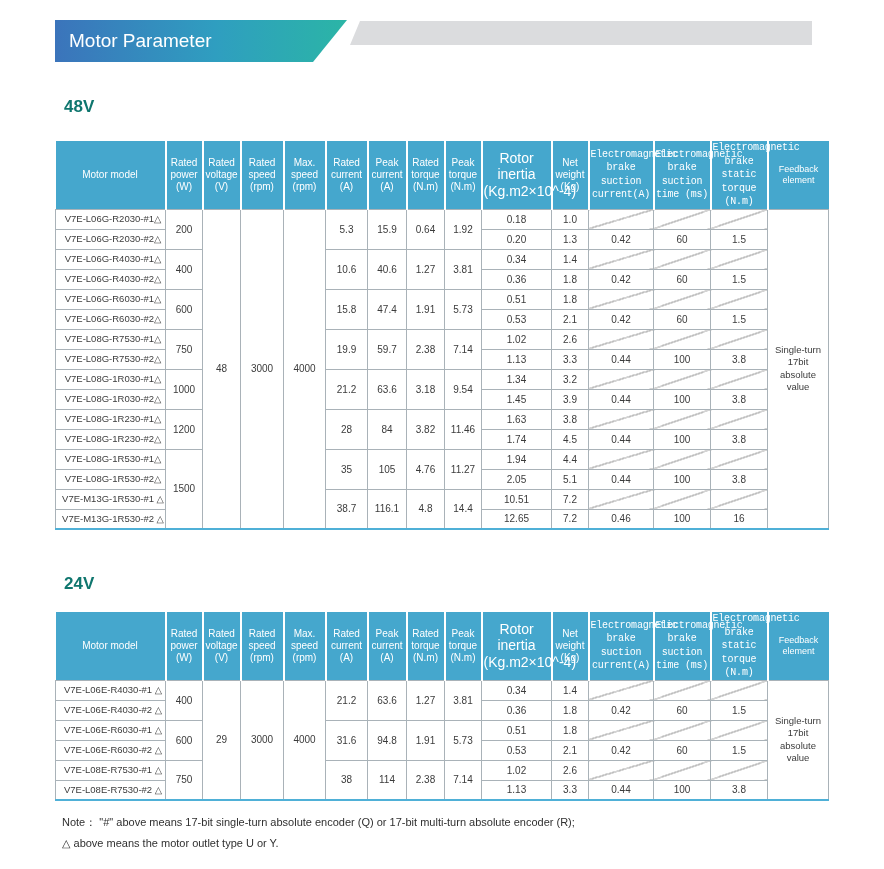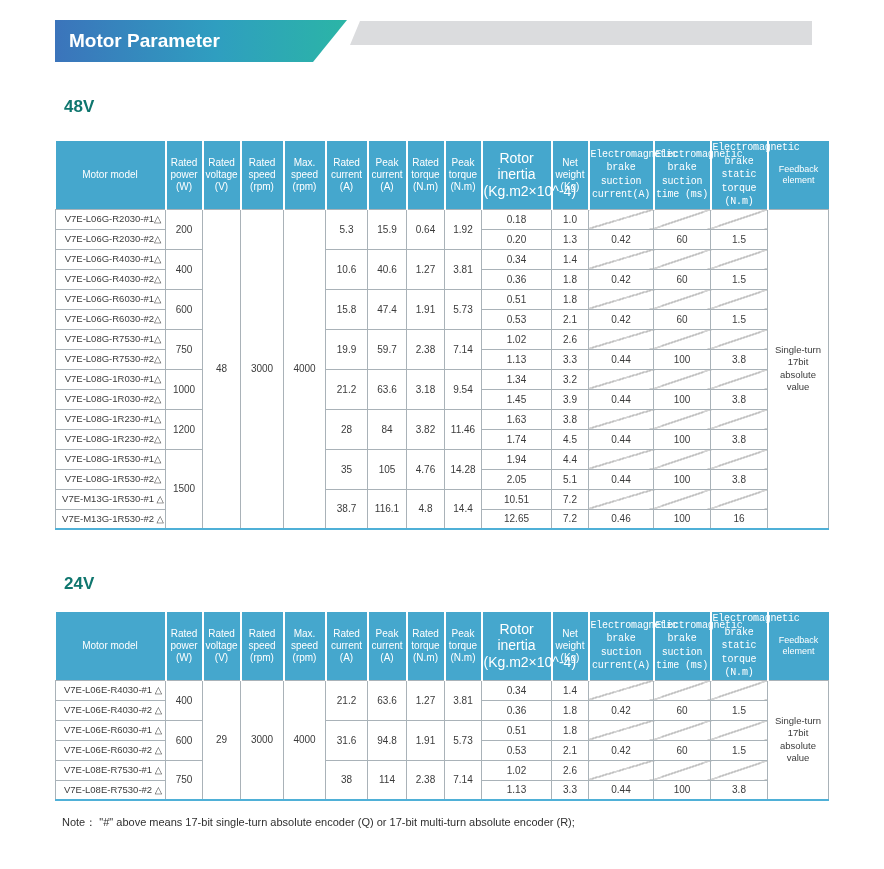--- a/index.html
+++ b/index.html
@@ -3,21 +3,21 @@
 <meta charset="utf-8">
 <style>
   html,body{margin:0;padding:0;background:#ffffff;}
   body{font-family:"Liberation Sans", sans-serif; -webkit-font-smoothing:antialiased;}
   .page{position:relative;width:884px;height:869px;background:#fff;overflow:hidden;}
 
   
   .banner{position:absolute;left:55px;top:20px;width:292px;height:42px;
     background:linear-gradient(90deg,#3b74bb 0%,#2f9ec0 55%,#2bb5a6 100%);
     clip-path:polygon(0 0,100% 0,calc(100% - 34px) 100%,0 100%);
-    color:#fff;font-size:19px;font-weight:bold;line-height:42px;padding-left:14px;box-sizing:border-box;}
+    color:#fff;font-size:19px;font-weight:normal;line-height:42px;padding-left:14px;box-sizing:border-box;}
   .banner-tail{position:absolute;left:350px;top:21px;width:462px;height:24px;background:#dbdcde;
     clip-path:polygon(10px 0,100% 0,100% 100%,0 100%);}
 
   .sec-heading{position:absolute;left:64px;font-size:17px;font-weight:bold;color:#0f766e;}
   .h48{top:97px;} .h24{top:574px;}
 
   .tbl-wrap{position:absolute;left:55px;}
   .tw48{top:141px;} .tw24{top:612px;}
 
   table{border-collapse:collapse;table-layout:fixed;width:773px;border-bottom:2px solid #4fb0d7;}
@@ -218,21 +218,21 @@
           <td>0.44</td>
           <td>100</td>
           <td>3.8</td>
         </tr>
         <tr>
           <td class="model">V7E-L08G-1R530-#1△</td>
           <td rowspan="4">1500</td>
           <td rowspan="2">35</td>
           <td rowspan="2">105</td>
           <td rowspan="2">4.76</td>
-          <td rowspan="2">14.28</td>
+          <td rowspan="2">11.27</td>
           <td>1.94</td>
           <td>4.4</td>
           <td class="na"></td>
           <td class="na"></td>
           <td class="na"></td>
         </tr>
         <tr>
           <td class="model">V7E-L08G-1R530-#2△</td>
           <td>2.05</td>
           <td>5.1</td>
@@ -371,15 +371,16 @@
           <td>0.44</td>
           <td>100</td>
           <td>3.8</td>
         </tr>
       </tbody>
     </table>
   </div>
 
   <div class="note">
     <div>Note：  "#" above means 17-bit single-turn absolute encoder (Q) or 17-bit multi-turn absolute encoder (R);</div>
+    <div>△ above means the motor outlet type U or Y.</div>
   </div>
 
 </div>
 
 </body></html>

